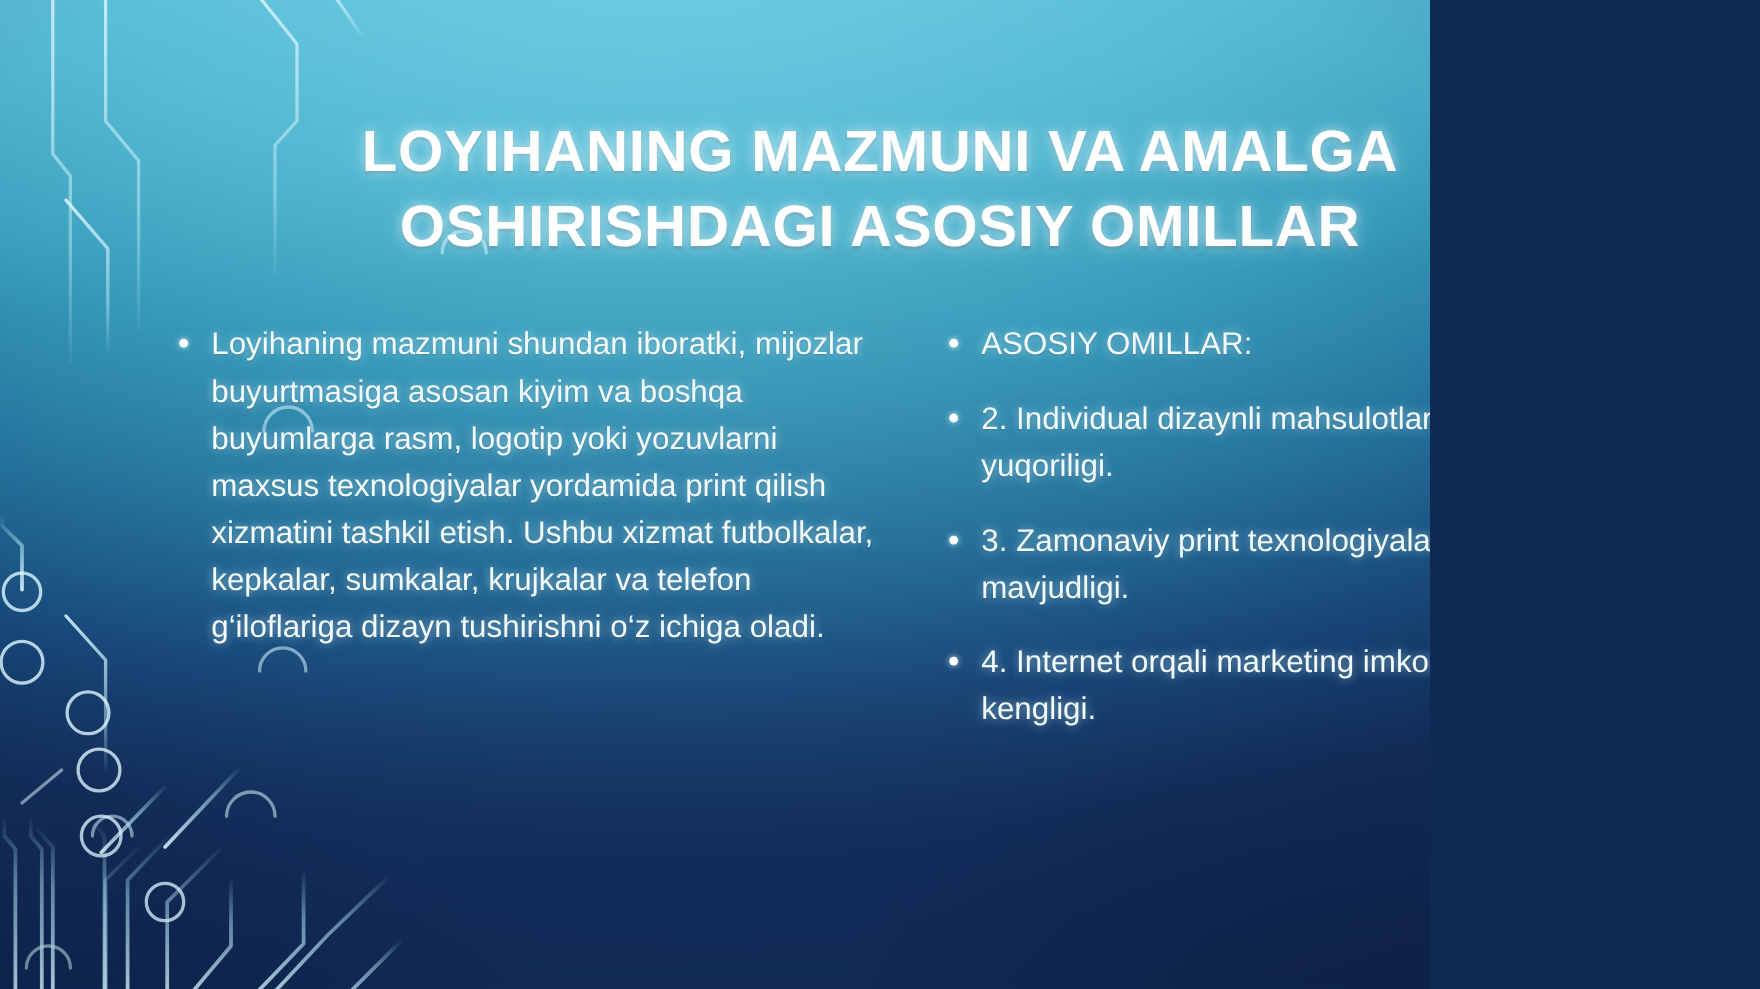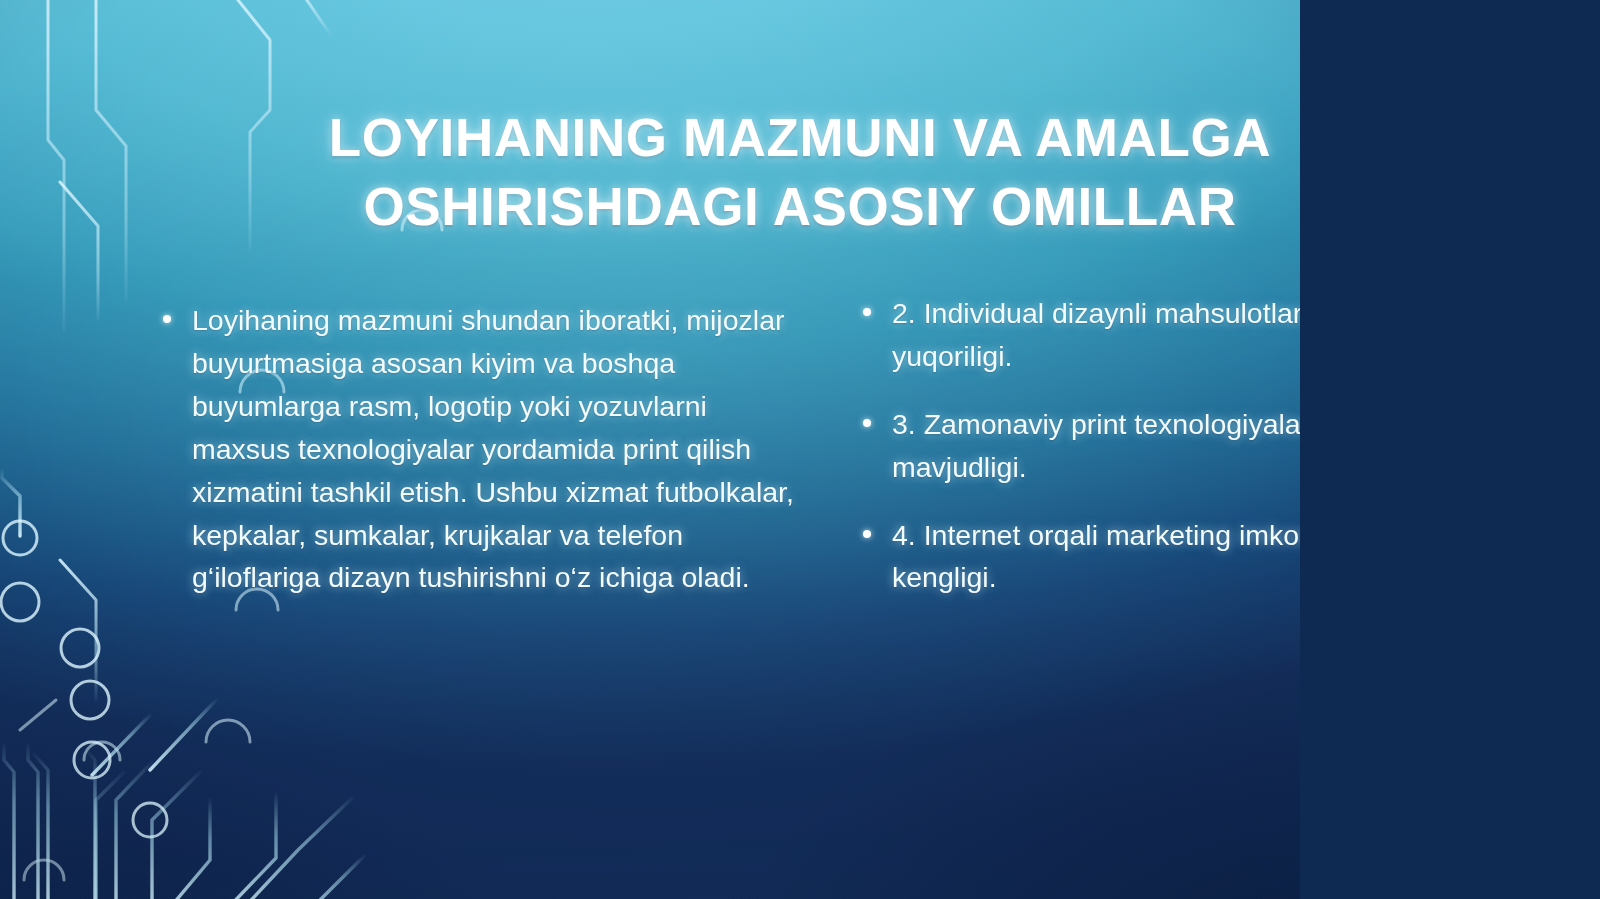--- a/index.html
+++ b/index.html
@@ -63,21 +63,21 @@
        0 0 10px rgba(255,255,255,0.55),
        0 0 26px rgba(190,240,255,0.40),
        0 2px 3px rgba(10,50,80,0.30);
   }
 
   .columns {
     position:absolute;
     left:0; top:292px;
     width:1600px;
     display:flex;
-    align-items:flex-end;
+    align-items:flex-start;
   }
   .col-left  { width:660px; margin-left:150px; }
   .col-right { width:600px; margin-left:40px; }
 
   ul.bullets { list-style:none; }
 
   ul.bullets > li {
     position:relative;
     color:#f2fbfe;
     font-size:28.5px;
@@ -213,20 +213,21 @@
     <div class="columns">
 
       <div class="col-left">
         <ul class="bullets">
           <li>Loyihaning mazmuni shundan iboratki, mijozlar buyurtmasiga asosan kiyim va boshqa buyumlarga rasm, logotip yoki yozuvlarni maxsus texnologiyalar yordamida print qilish xizmatini tashkil etish. Ushbu xizmat futbolkalar, kepkalar, sumkalar, krujkalar va telefon g‘iloflariga dizayn tushirishni o‘z ichiga oladi.</li>
         </ul>
       </div>
 
       <div class="col-right">
         <ul class="bullets">
+          <li>ASOSIY OMILLAR:</li>
           <li>2. Individual dizaynli mahsulotlarga talab yuqoriligi.</li>
           <li>3. Zamonaviy print texnologiyalarining mavjudligi.</li>
           <li>4. Internet orqali marketing imkoniyatlari kengligi.</li>
         </ul>
       </div>
 
     </div>
   </div>
 
 </div>

